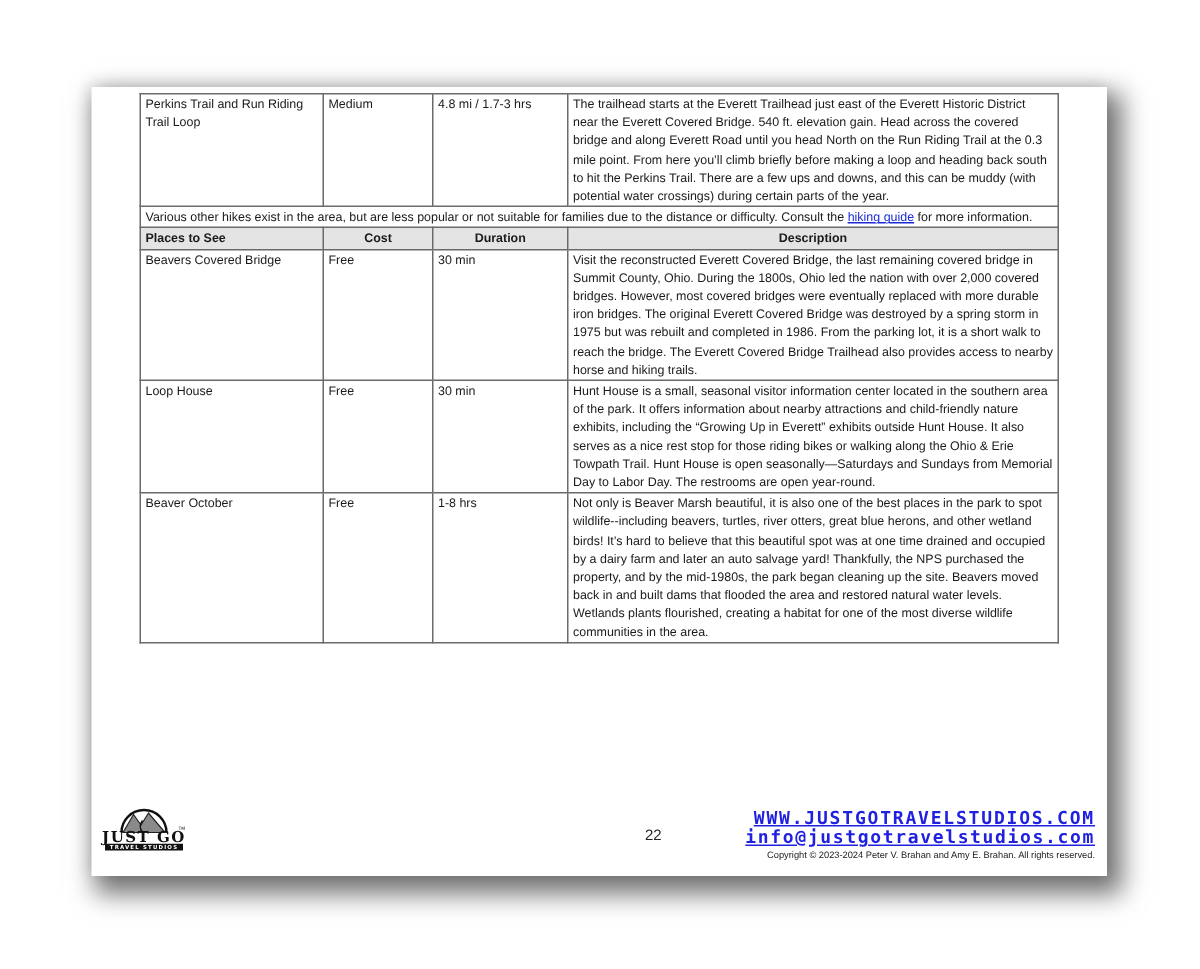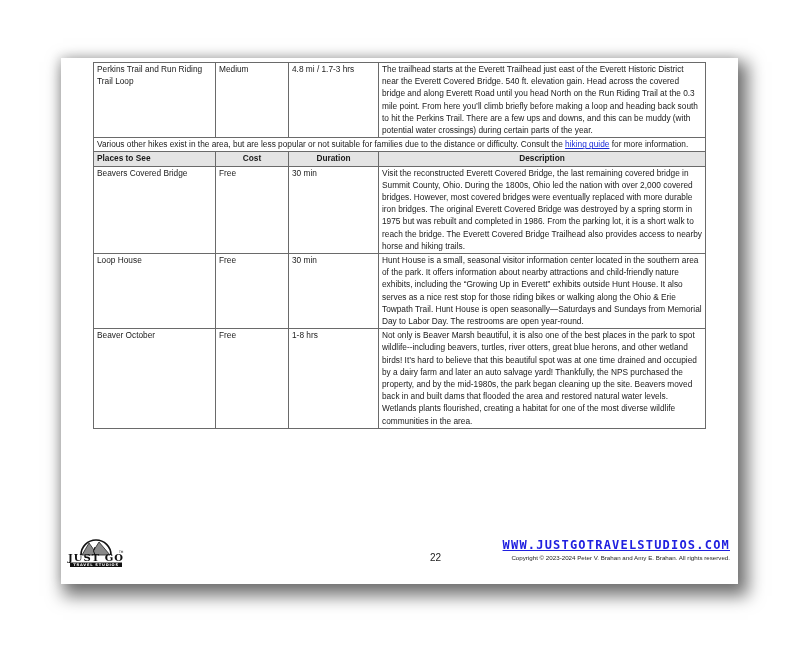--- a/index.html
+++ b/index.html
@@ -106,15 +106,16 @@
       <text x="54" y="20" font-family="DejaVu Sans, sans-serif" font-size="3" fill="#111">TM</text>
       <rect x="5" y="29.5" width="52" height="4.5" fill="#111"></rect>
       <text x="31" y="33.3" text-anchor="middle" font-family="DejaVu Sans, sans-serif" font-weight="bold" font-size="3.6" fill="#fff" letter-spacing="0.8">TRAVEL STUDIOS</text>
     </svg>
   </div>
 
   <div class="page-number">22</div>
 
   <div class="footer-right">
     <a href="#" class="footer-url">WWW.JUSTGOTRAVELSTUDIOS.COM</a>
+    <a href="#" class="footer-email">info@justgotravelstudios.com</a>
     <span class="copyright">Copyright © 2023-2024 Peter V. Brahan and Amy E. Brahan.  All rights reserved.</span>
   </div>
 </div>
 
 </body></html>

